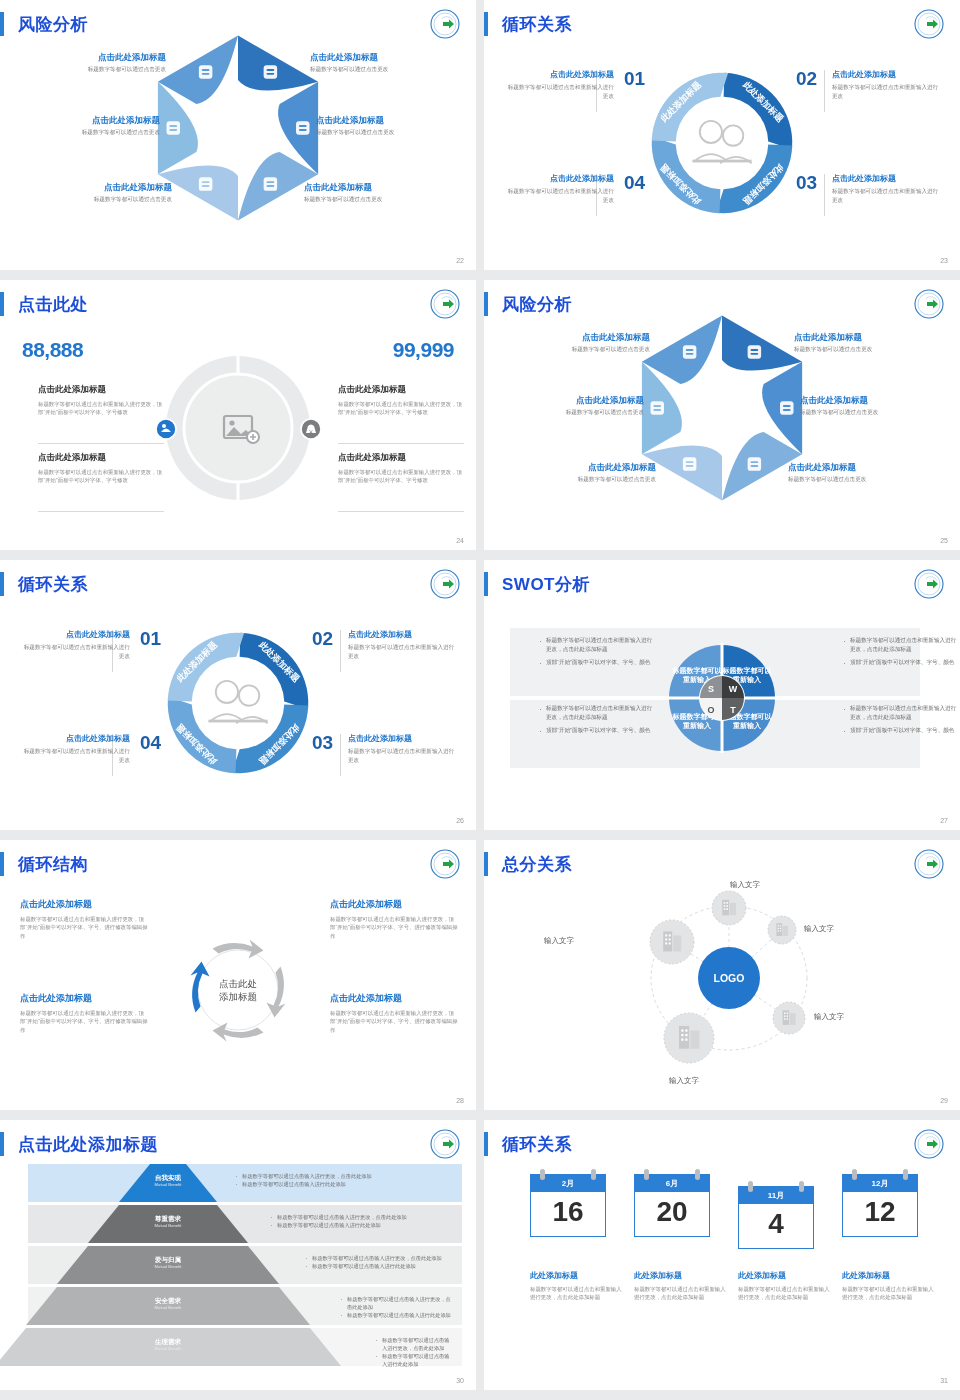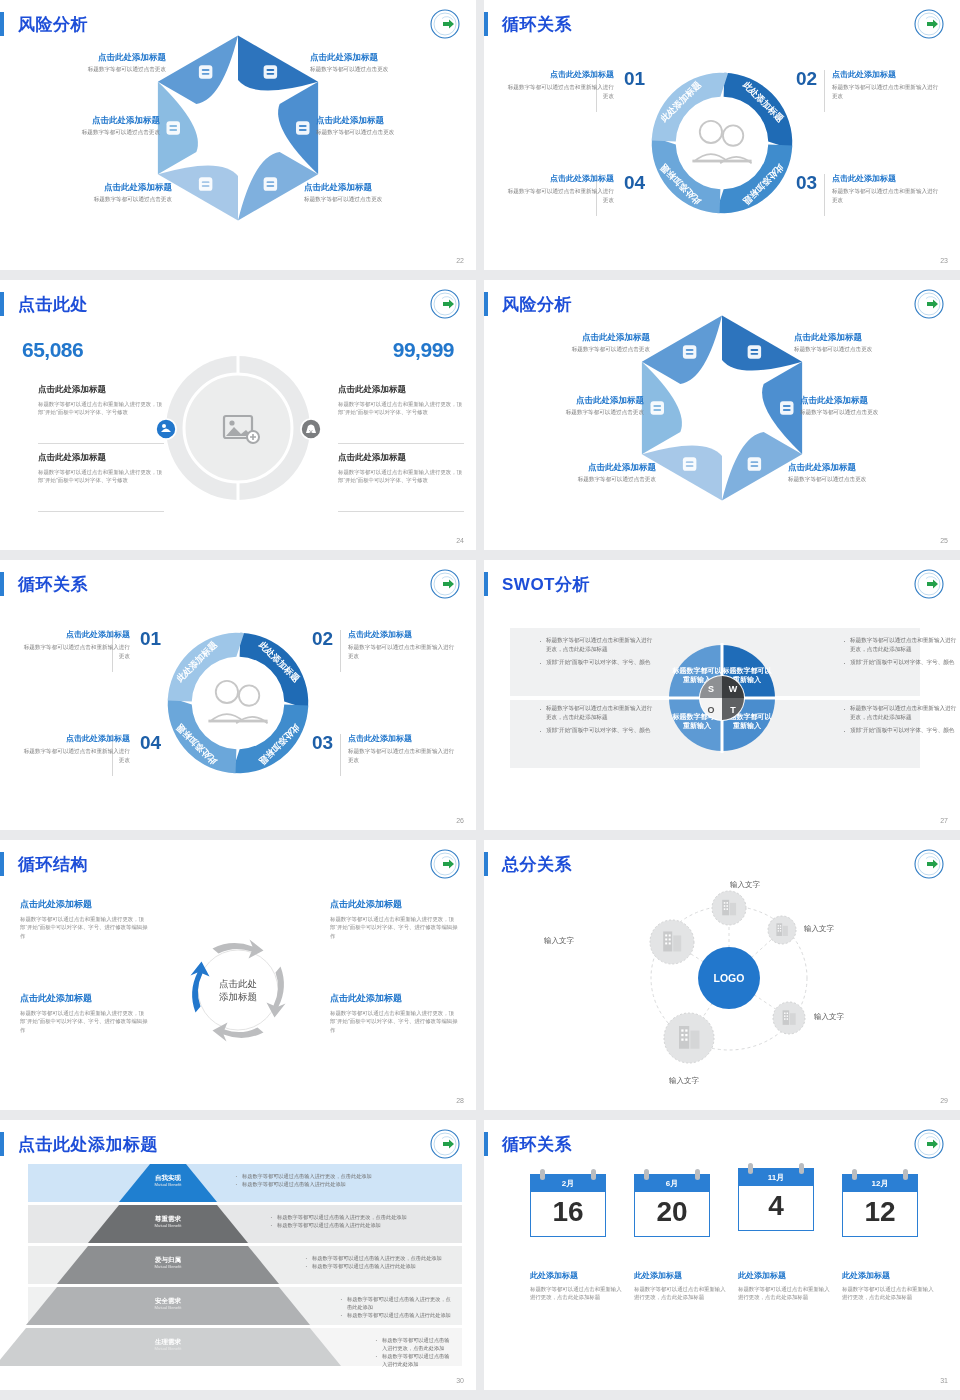--- a/index.html
+++ b/index.html
@@ -251,21 +251,21 @@
       <div class="title-txt">点击此处</div>
     </div>
     <div class="logo"><svg viewBox="0 0 60 60" width="30" height="30">
     <circle cx="30" cy="30" r="28" fill="#fff" stroke="#2f7cc4" stroke-width="2.2"></circle>
     <circle cx="30" cy="30" r="22" fill="none" stroke="#7fb4de" stroke-width="1"></circle>
     <path d="M30 11 A19 19 0 0 0 30 49 A15 15 0 0 1 30 11 Z" fill="#2f7cc4"></path>
     <path d="M26 26 h12 v-5 l10 9 -10 9 v-5 h-12 z" fill="#23a04a"></path>
     <path d="M24 19 a14 14 0 0 1 22 4" fill="none" stroke="#8fc0e4" stroke-width="1"></path>
   </svg></div>
     <div class="pgnum">24</div>
-      <div class="bignum" style="left:22px;top:58px">65,086</div>
+      <div class="bignum" style="left:22px;top:58px">88,888</div>
       <div class="bignum" style="right:22px;top:58px">99,999</div>
       <svg style="position:absolute;left:50%;top:148px;transform:translate(-50%,-50%)" width="160" height="160" viewBox="0 0 160 160">
       <circle cx="80" cy="80" r="72" fill="#e9eaeb"></circle>
       <rect x="78.5" y="4" width="3" height="152" fill="#fff"></rect>
       <circle cx="80" cy="80" r="54" fill="#eceded" stroke="#fff" stroke-width="3"></circle>
       <g>
         <rect x="66" y="68" width="28" height="22" rx="2" fill="none" stroke="#a7a9ab" stroke-width="2.2"></rect>
         <circle cx="74" cy="75" r="2.6" fill="#a7a9ab"></circle>
         <path d="M68 88 l8 -9 7 7 5 -4 6 6z" fill="#a7a9ab"></path>
         <circle cx="95" cy="89" r="6" fill="#fff" stroke="#a7a9ab" stroke-width="2"></circle>
@@ -736,21 +736,21 @@
       <div class="cal" style="left:150px;top:54px">
         <div class="cal-ring" style="left:10px"></div>
         <div class="cal-ring" style="right:10px"></div>
         <div class="cal-head">6月</div>
         <div class="cal-body">20</div>
       </div>
       <div class="cal-txt" style="left:150px;top:150px">
         <div class="t">此处添加标题</div>
         <div class="d">标题数字等都可以通过点击和重新输入进行更改，点击此处添加标题</div>
       </div>
-      <div class="cal" style="left:254px;top:48px">
+      <div class="cal" style="left:254px;top:66px">
         <div class="cal-ring" style="left:10px"></div>
         <div class="cal-ring" style="right:10px"></div>
         <div class="cal-head">11月</div>
         <div class="cal-body">4</div>
       </div>
       <div class="cal-txt" style="left:254px;top:150px">
         <div class="t">此处添加标题</div>
         <div class="d">标题数字等都可以通过点击和重新输入进行更改，点击此处添加标题</div>
       </div>
       <div class="cal" style="left:358px;top:54px">

